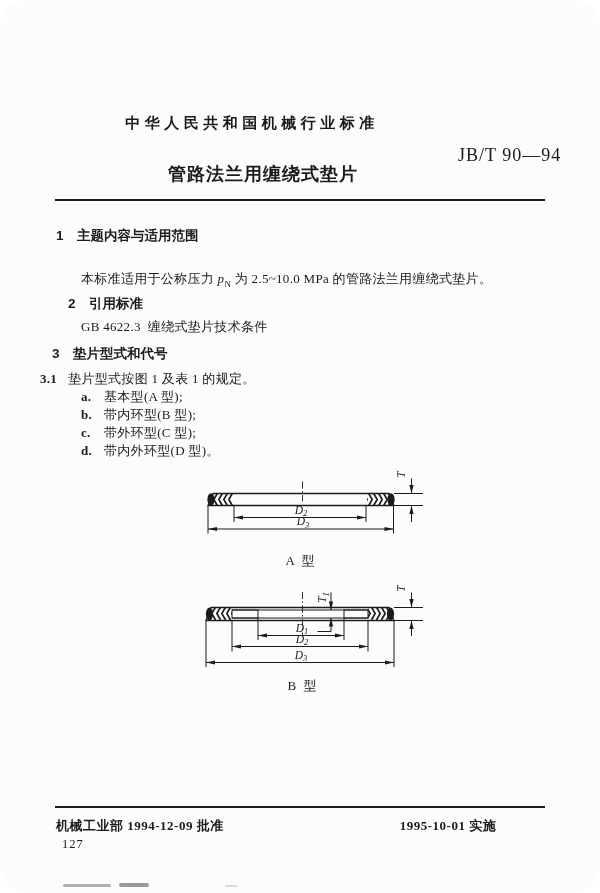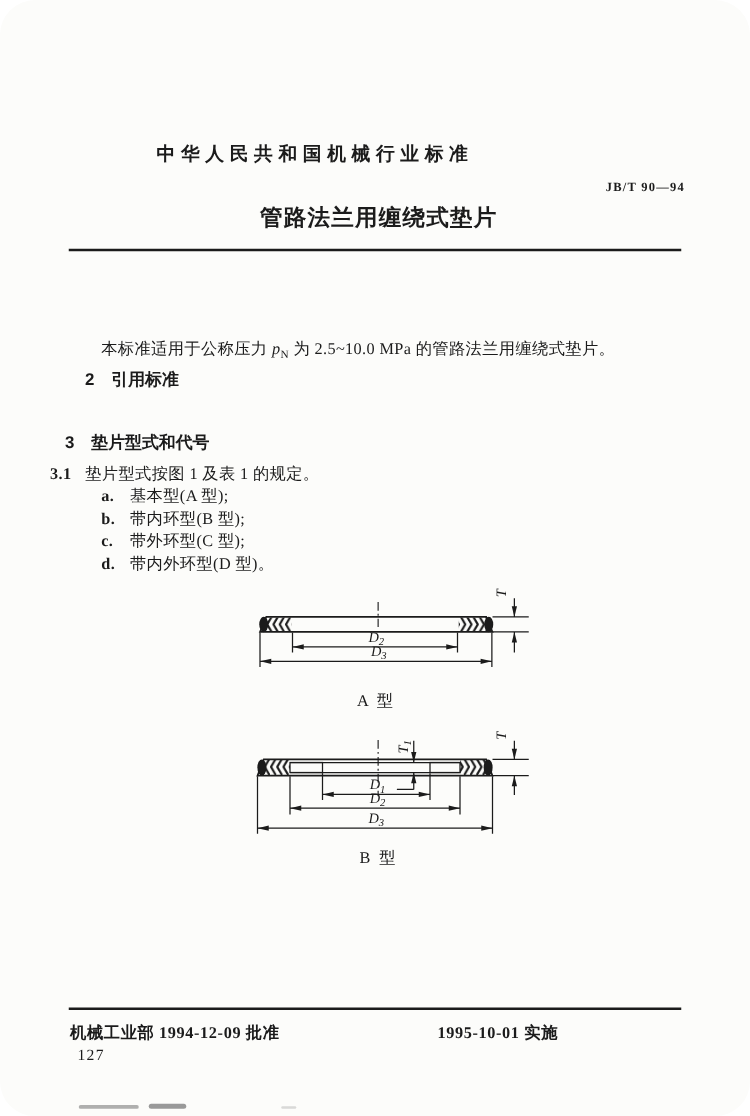--- a/index.html
+++ b/index.html
@@ -9,39 +9,39 @@
     font-family:"Liberation Serif","DejaVu Serif",serif;color:#1b1b1b;border-radius:28px;
   }
   .abs{position:absolute;}
   .pre{white-space:pre;}
 
   
   .std-title{left:123px;top:114px;width:258px;text-align:center;
     font-family:"Liberation Sans","DejaVu Sans",sans-serif;
     font-weight:bold;font-size:15px;letter-spacing:4.5px;}
   .std-code{left:458px;top:145px;width:90px;text-align:right;
-    font-weight:bold;font-size:10px;letter-spacing:1px;}
-  .doc-title{left:128px;top:162px;width:270px;text-align:right;
+    font-weight:normal;font-size:18px;letter-spacing:1px;}
+  .doc-title{left:128px;top:162px;width:270px;text-align:center;
     font-family:Liberation Sans, sans-serif;
     font-weight:bold;font-size:18px;letter-spacing:1px;}
   .rule{background:#1b1b1b;}
   .rule-top{left:55px;top:199px;width:490px;height:2px;}
   .rule-bottom{left:55px;top:806px;width:490px;height:2px;}
 
   
   .heading{font-family:"Liberation Sans","DejaVu Sans",sans-serif;
     font-weight:bold;font-size:13.5px;}
   .heading .hno{display:inline-block;min-width:9px;margin-right:12px;}
   .body-line{font-size:13px;letter-spacing:0.3px;}
   .subhead .hno31{font-weight:bold;margin-right:11px;}
   .item .ilabel{display:inline-block;width:23px;font-weight:bold;}
 
   
   .foot-left{left:56px;top:817px;font-weight:bold;font-size:13px;letter-spacing:0.5px;}
-  .foot-right{left:350px;top:817px;width:196px;text-align:left;
+  .foot-right{left:350px;top:817px;width:196px;text-align:center;
     font-weight:bold;font-size:13px;letter-spacing:0.5px;}
   .page-num{left:62px;top:837px;font-size:12.5px;letter-spacing:1px;}
 
   .smudge{position:absolute;background:#6f6f6f;border-radius:2px;}
 
   
   .fig{position:absolute;}
   .ln{stroke:#1b1b1b;stroke-width:1;fill:none;}
   .bar{stroke:#1b1b1b;stroke-width:1.3;fill:#fcfcfa;}
   .cl{stroke:#1b1b1b;stroke-width:0.9;fill:none;stroke-dasharray:7 2.5 1.5 2.5;}
@@ -55,27 +55,31 @@
 </head>
 <body>
 
 <div class="page">
 
   <div class="abs std-title pre">中华人民共和国机械行业标准</div>
   <div class="abs std-code pre">JB/T 90—94</div>
   <div class="abs doc-title pre">管路法兰用缠绕式垫片</div>
   <div class="abs rule rule-top"></div>
 
+  <div class="abs heading" style="left:56px;top:227px;">
+    <span class="hno">1</span><span class="pre">主题内容与适用范围</span>
+  </div>
   <div class="abs body-line" style="left:81px;top:270px;font-family:Liberation Serif, serif;">
     <span class="pre">本标准适用于公称压力 </span><i>p</i><sub style="font-size:9px;">N</sub><span class="pre"> 为 2.5~10.0 MPa 的管路法兰用缠绕式垫片。</span>
   </div>
 
   <div class="abs heading" style="left:68px;top:295px;">
     <span class="hno">2</span><span class="pre">引用标准</span>
   </div>
+  <div class="abs body-line pre" style="left:81px;top:318px;">GB 4622.3  缠绕式垫片技术条件</div>
 
   <div class="abs heading" style="left:52px;top:345px;">
     <span class="hno">3</span><span class="pre">垫片型式和代号</span>
   </div>
   <div class="abs body-line subhead" style="left:40px;top:370px;">
     <span class="hno31">3.1</span><span class="pre">垫片型式按图 1 及表 1 的规定。</span>
   </div>
 
   <div class="abs body-line item" style="left:81px;top:388px;">
     <span class="ilabel">a.</span><span class="pre">基本型(A 型);</span>

